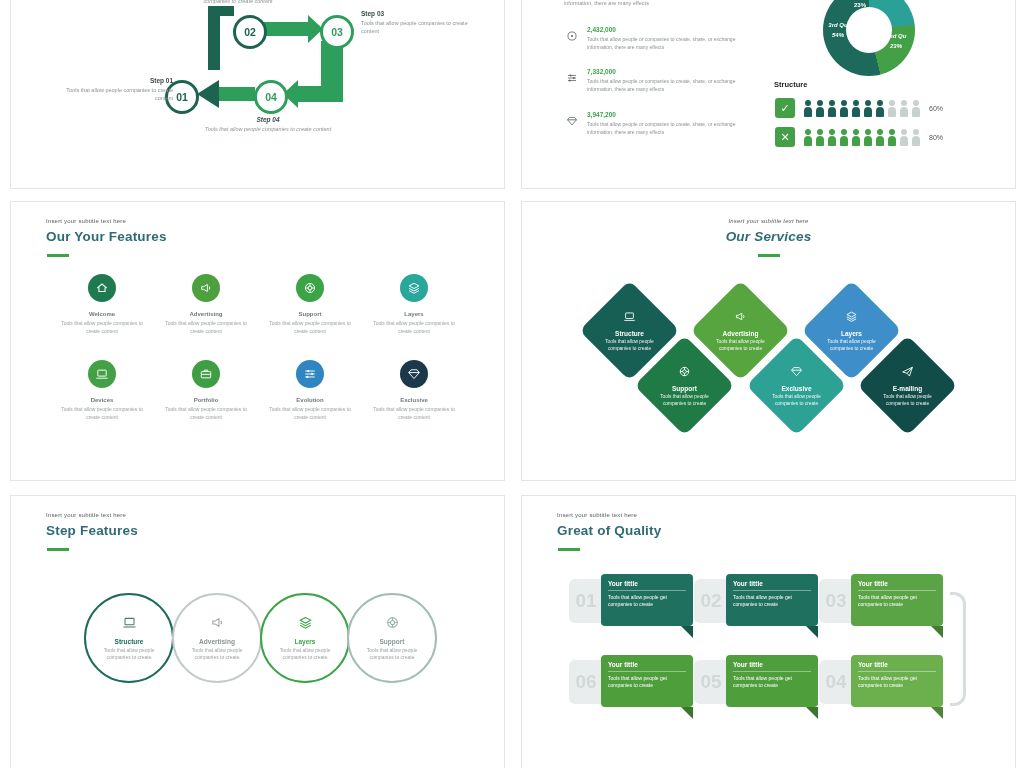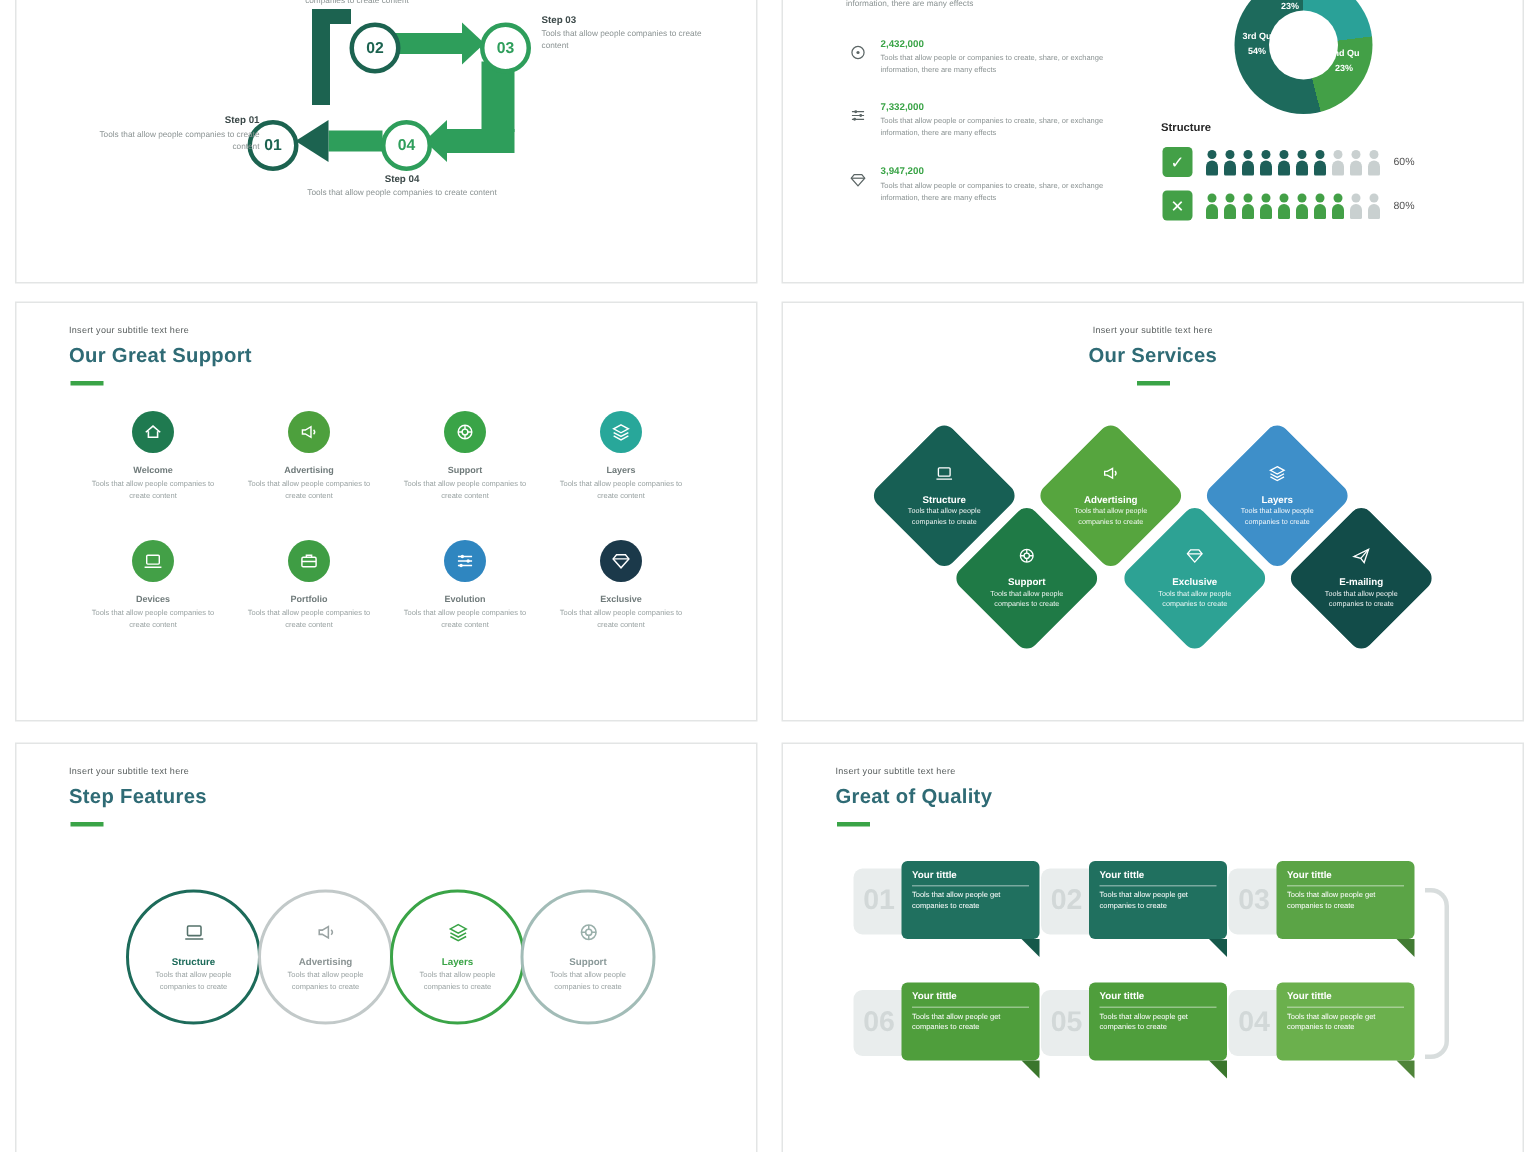--- a/index.html
+++ b/index.html
@@ -3,21 +3,21 @@
 <meta charset="utf-8">
 <style>
   html,body{margin:0;padding:0;}
   body{width:1024px;height:768px;overflow:hidden;background:#ffffff;font-family:"Liberation Sans",sans-serif;}
   .canvas{position:relative;width:1024px;height:768px;overflow:hidden;}
   .slide{position:absolute;width:493px;height:278px;background:#fff;border:1px solid #e3e5e5;overflow:hidden;}
   .s1{left:10px;top:-91px;} .s2{left:521px;top:-91px;}
   .s3{left:10px;top:201px;} .s4{left:521px;top:201px;}
   .s5{left:10px;top:495px;} .s6{left:521px;top:495px;}
   .abs{position:absolute;}
-  .txt-c{text-align:center;} .txt-r{text-align:right;}
+  .txt-c{text-align:center;font-style:italic;} .txt-r{text-align:right;}
   .subtitle{font-size:6px;color:#565c5c;letter-spacing:.2px;}
   .title{font-size:13.5px;font-weight:bold;letter-spacing:.2px;}
   .underline{width:22px;height:3px;}
   
   .flow-circle{width:28px;height:28px;border-radius:50%;border:3px solid #1c6350;background:#fff;display:flex;align-items:center;justify-content:center;font-size:10.5px;font-weight:bold;}
   .flow-label{font-size:6.5px;font-weight:bold;color:#3d4a4a;margin-bottom:2px;}
   .flow-desc{font-size:5.5px;color:#8b9393;line-height:1.5;}
   .tri{width:0;height:0;}
   
   .stat{display:flex;width:235px;}
@@ -182,21 +182,21 @@
           <span class="person" style="color: rgb(67, 160, 71);"></span>
           <span class="person" style="color: rgb(201, 208, 208);"></span>
           <span class="person" style="color: rgb(201, 208, 208);"></span>
         </span>
       <span class="pct">80%</span>
     </div>
   </section>
 
   <section class="slide s3">
     <div class="abs subtitle" style="left:35px;top:16px">Insert your subtitle text here</div>
-    <div class="abs title" style="left: 35px; top: 27px; color: rgb(47, 107, 117);">Our Great Support</div>
+    <div class="abs title" style="left: 35px; top: 27px; color: rgb(47, 107, 117);">Our Your Features</div>
     <div class="abs underline" style="left: 36px; top: 52px; background: rgb(58, 164, 71);"></div>
     <div class="abs f-row" style="left:39px;top:72px">
       <div class="f-item">
         <span class="f-icon" style="background: rgb(31, 122, 80);">
             <svg viewBox="0 0 16 16" width="14" height="14" fill="none" stroke="currentColor" stroke-width="1.2">
               <path d="M2.5 8.2 8 3.5l5.5 4.7M4.5 7.5V12h7V7.5"></path>
             </svg>
           </span>
         <div class="f-label">Welcome</div>
         <div class="f-desc">Tools that allow people companies to create content</div>

